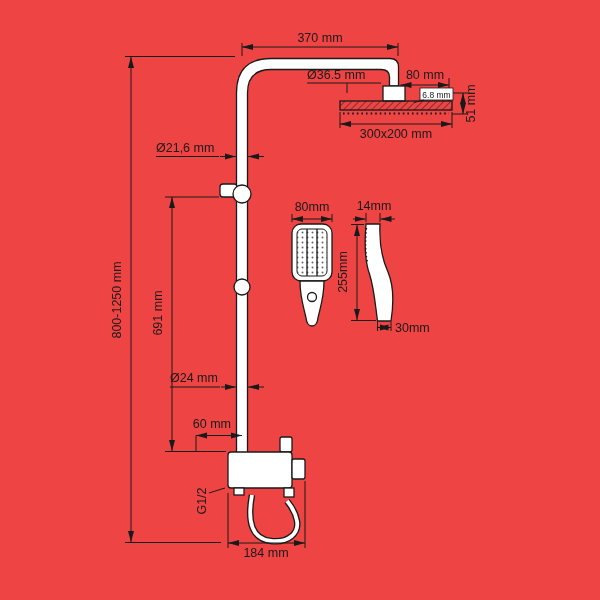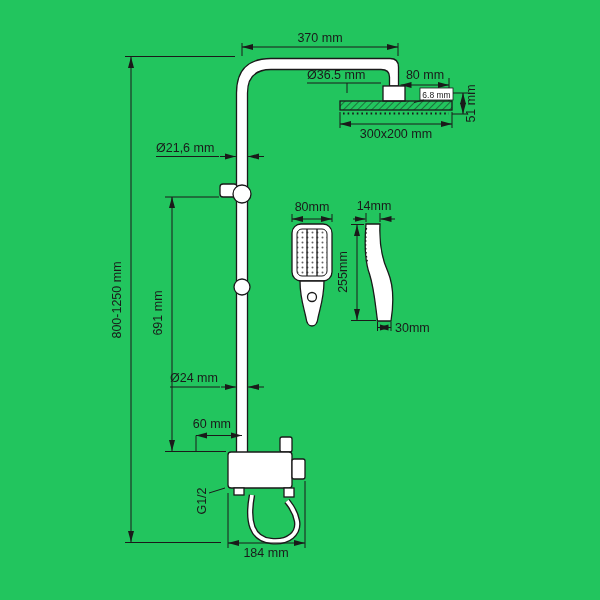--- a/index.html
+++ b/index.html
@@ -1,16 +1,16 @@
 <!DOCTYPE html>
 <html><head>
 <meta charset="utf-8">
 <style>
   html,body{margin:0;padding:0;background:#ffffff;}
-  .stage{width:600px;height:600px;position:relative;background:#22c55e;}
+  .stage{width:600px;height:600px;position:relative;background:#ef4444;}
   svg{display:block;}
   text{font-family:"Liberation Sans", sans-serif;fill:#1a1a1a;font-size:12.5px;stroke:none;}
   text.sm{font-size:8.5px;}
   text.mid{text-anchor:middle;}
   text.end{text-anchor:end;}
 </style>
 </head>
 <body>
 
 <div class="stage">

